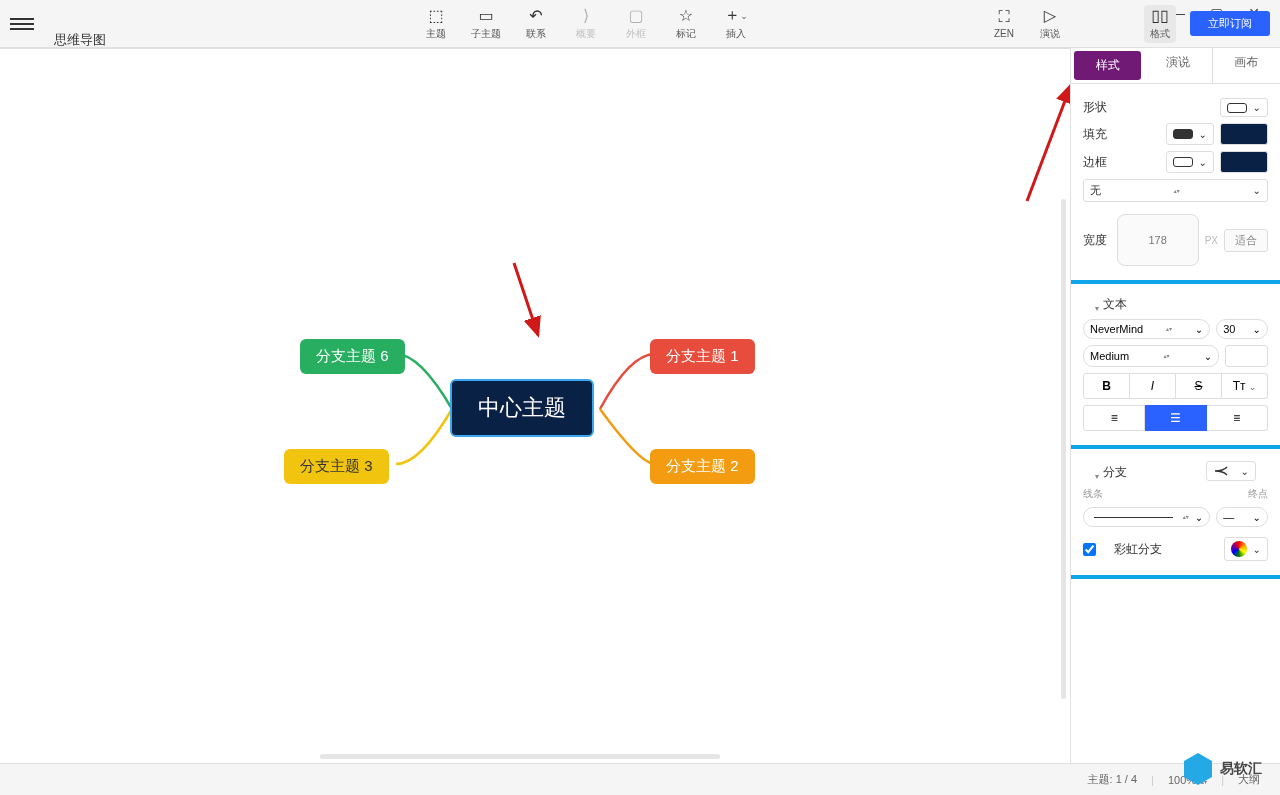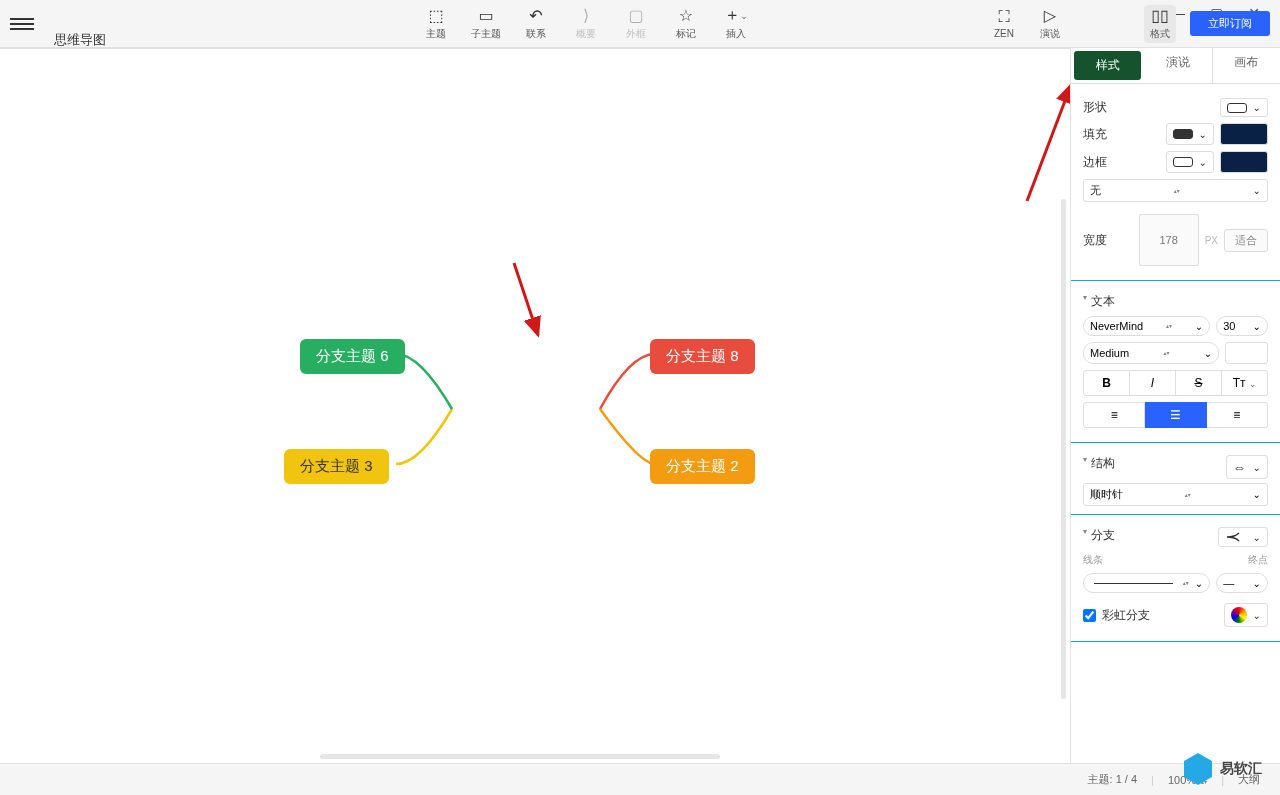--- a/index.html
+++ b/index.html
@@ -30,37 +30,37 @@
     .node-center { background: #0a2146; color: #fff; border: 2px solid #3ba8ee; font-size: 22px; padding: 12px 26px; }
     .node-red { background: #e74c3c; color: #fff; }
     .node-orange { background: #f39c12; color: #fff; }
     .node-yellow { background: #f1c40f; color: #333; }
     .node-green { background: #27ae60; color: #fff; }
     
     
     .right-panel { position: absolute; top: 48px; right: 0; width: 210px; bottom: 32px; background: #fff; border-left: 1px solid #e0e0e0; overflow-y: auto; }
     .panel-tabs { display: flex; border-bottom: 1px solid #e0e0e0; }
     .panel-tab { flex: 1; text-align: center; font-size: 12px; padding: 6px 0; cursor: pointer; color: #666; }
-    .panel-tab.active { background: #14532d; color: #fff; border-radius: 3px; margin: 3px; }
+    .panel-tab.active { background: #701a75; color: #fff; border-radius: 3px; margin: 3px; }
     .panel-tab.sep { border-left: 1px solid #ddd; }
     
-    .panel-section { padding: 8px 12px; border-bottom: 1px solid #0ea5e9; }
+    .panel-section { padding: 8px 12px; border-bottom: 4px solid #0ea5e9; }
     .panel-row { display: flex; align-items: center; justify-content: space-between; margin: 6px 0; font-size: 12px; color: #333; }
     .panel-label { font-size: 12px; }
-    .section-header { display: flex; align-items: flex-start; justify-content: space-between; font-size: 12px; color: #333; margin: 4px 0; }
+    .section-header { display: flex; align-items: flex-end; justify-content: space-between; font-size: 12px; color: #333; margin: 4px 12px; }
     .section-header::before { content: "▾"; font-size: 8px; margin-right: 4px; color: #888; }
     .section-title { flex: 1; text-align: left; }
     
     .dropdown { border: 1px solid #ddd; border-radius: 3px; padding: 3px 6px; font-size: 11px; display: flex; align-items: center; gap: 4px; cursor: pointer; background: #fff; min-width: 36px; justify-content: space-between; }
     .dropdown::after { content: "⌄"; font-size: 10px; margin-left: 2px; }
     .dropdown-wide { width: 100%; }
     .color-swatch { width: 48px; height: 22px; border-radius: 3px; border: 1px solid #ddd; cursor: pointer; }
     .swatch-dark { background: #0a2146; }
     
-    .input-small { width: 60px; border: 1px solid #ddd; border-radius: 2px; padding: 19px 6px; font-size: 11px; text-align: center; }
+    .input-small { width: 82px; border: 1px solid #ddd; border-radius: 8px; padding: 19px 6px; font-size: 11px; text-align: center; }
     .btn-small { border: 1px solid #ddd; border-radius: 3px; padding: 3px 10px; font-size: 11px; cursor: pointer; color: #888; background: #fafafa; }
     
     .btn-group { display: flex; gap: 0; margin: 6px 0; }
     .btn-group .btn { flex: 1; border: 1px solid #ddd; padding: 5px 0; text-align: center; font-size: 12px; cursor: pointer; background: #fff; }
     .btn-group .btn:first-child { border-radius: 3px 0 0 3px; }
     .btn-group .btn:last-child { border-radius: 0 3px 3px 0; }
     .btn-group .btn + .btn { border-left: none; }
     .btn-group .btn.active { background: #2962ff; color: #fff; border-color: #2962ff; }
     
     .select-row { display: flex; gap: 6px; margin: 6px 0; }
@@ -152,21 +152,22 @@
 
 <div class="canvas">
   <div class="mindmap">
 
     <svg style="position:absolute;top:0;left:0;width:100%;height:100%;pointer-events:none">
       <path d="M 600 360 Q 630 305 655 305" stroke="#e74c3c" stroke-width="2.5" fill="none"></path>
       <path d="M 600 360 Q 640 415 655 415" stroke="#f39c12" stroke-width="2.5" fill="none"></path>
       <path d="M 452 360 Q 420 415 396 415" stroke="#f1c40f" stroke-width="2.5" fill="none"></path>
       <path d="M 452 360 Q 420 305 396 305" stroke="#27ae60" stroke-width="2.5" fill="none"></path>
     </svg>
-    <div class="node node-red" style="left:650px;top:290px">分支主题 8</div>
+    <div class="node node-center" style="left:450px;top:330px">中心主题</div>
+    <div class="node node-red" style="left:650px;top:290px">分支主题 1</div>
     <div class="node node-orange" style="left:650px;top:400px">分支主题 2</div>
     <div class="node node-yellow" style="left:284px;top:400px">分支主题 3</div>
     <div class="node node-green" style="left:300px;top:290px">分支主题 6</div>
 
     <svg style="position:absolute;left:508px;top:210px;width:40px;height:85px">
       <defs>
           <marker id="ah1" markerWidth="8" markerHeight="8" refX="6" refY="3" orient="auto">
             <polygon points="0 0, 7 3, 0 6" fill="#d01818"></polygon>
           </marker>
         </defs>
@@ -259,32 +260,20 @@
       <div class="btn"><s>S</s></div>
       <div class="btn"><span>Tᴛ</span> <span class="chev">⌄</span></div>
     </div>
     <div class="btn-group">
       <div class="btn">≡</div>
       <div class="btn active">☰</div>
       <div class="btn">≡</div>
     </div>
   </div>
 
-  <div class="panel-section">
-    <div class="section-header">
-      <span class="section-title">结构</span>
-      <div class="dropdown">
-          <span class="struct-icon">⇔</span>
-        </div>
-    </div>
-    <div class="dropdown dropdown-wide">
-        <span>顺时针</span>
-        <span class="updown">▴▾</span>
-      </div>
-  </div>
 
   <div class="panel-section">
     <div class="section-header">
       <span class="section-title">分支</span>
       <div class="dropdown">
         <svg class="branch-icon-svg">
             <path d="M2 6 Q 10 6 14 2 M2 6 Q 10 6 14 10" stroke="#333" stroke-width="1.5" fill="none"></path>
           </svg>
       </div>
     </div>
@@ -293,21 +282,21 @@
       <span>终点</span>
     </div>
     <div class="select-row">
       <div class="dropdown" style="flex:3">
           <span class="line-preview"></span>
           <span class="updown">▴▾</span>
         </div>
       <div class="dropdown" style="flex:1">—</div>
     </div>
     <div class="panel-row" style="margin-top:10px">
-      <label style="display:flex;gap:6px;font-size:12px">
+      <label style="display:flex;gap:18px;font-size:12px">
         <input type="checkbox" checked="" style="">
         <span>彩虹分支</span>
       </label>
       <div class="dropdown">
           <span class="rainbow-icon"></span>
         </div>
     </div>
   </div>
 </div>
 

